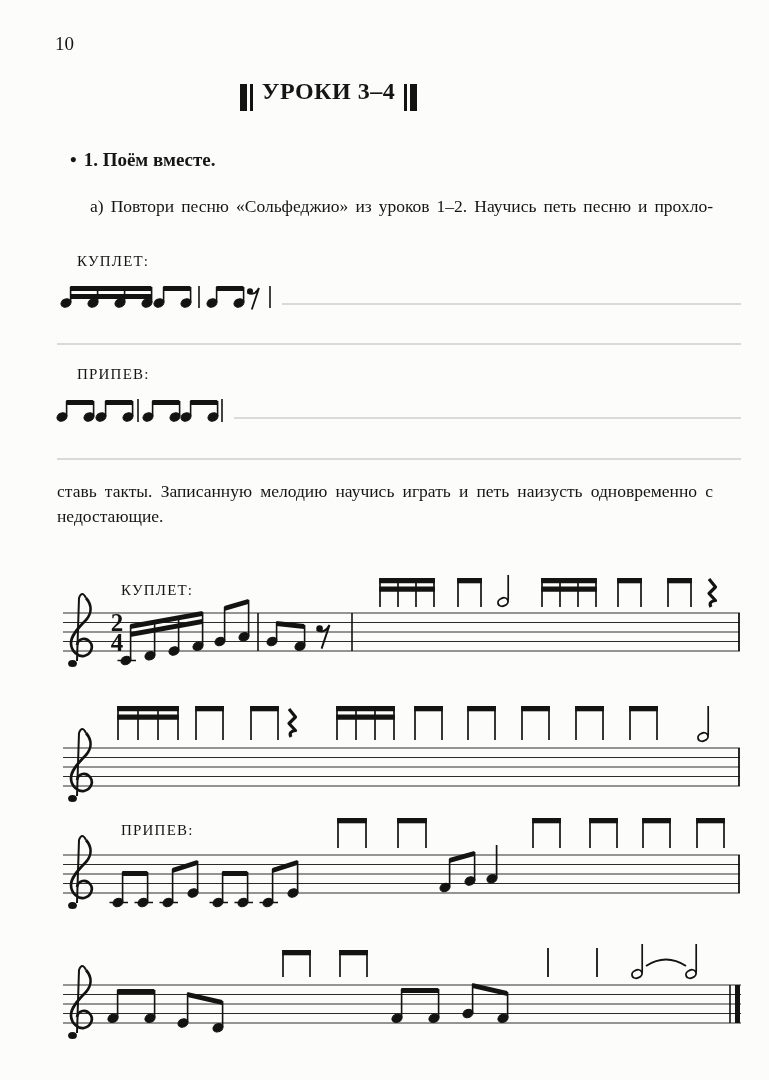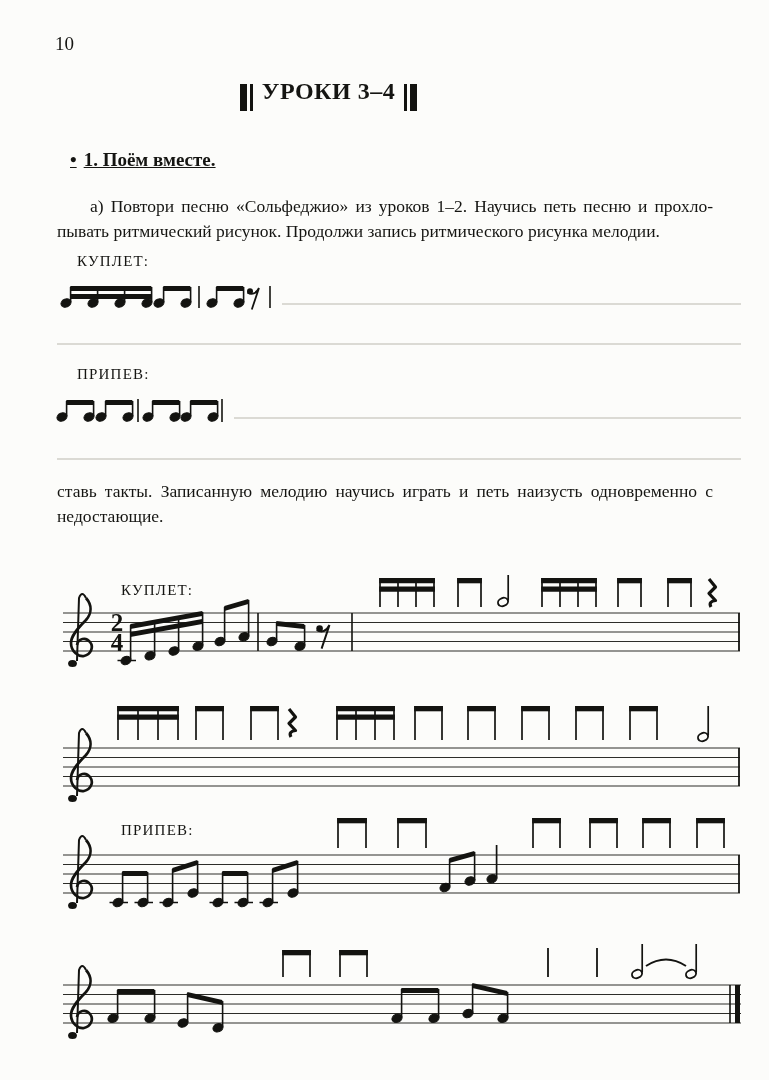--- a/index.html
+++ b/index.html
@@ -12,21 +12,21 @@
   .pagenum{left:55px;top:33px;font-size:19px;}
   .title{left:0;top:78px;width:657px;text-align:center;font-weight:bold;font-size:24px;letter-spacing:.5px;white-space:nowrap;}
   .orn{display:inline-block;vertical-align:-4px;}
   .orn i{display:inline-block;background:#131310;height:27px;vertical-align:middle;}
   .orn .thick{width:7px;}
   .orn .thin{width:2.5px;}
   .orn.left{margin-right:9px;}
   .orn.left .thin{margin-left:3px;}
   .orn.right{margin-left:9px;}
   .orn.right .thick{margin-left:3px;}
-  .heading{left:70px;top:149px;font-size:19px;font-weight:bold;text-decoration:underline;}
+  .heading{left:70px;top:149px;font-size:19px;font-weight:bold;}
   .heading .blt{margin-right:7px;}
   .para{left:57px;width:656px;font-size:17.5px;line-height:25px;}
   .para .jline{text-align:justify;text-align-last:justify;}
   .para .lline{text-align:left;}
   .para .indent{padding-left:33px;box-sizing:border-box;}
   .para-a{top:194px;}
   .para-b{top:479px;}
   .caps-label{font-size:15px;letter-spacing:1.2px;white-space:nowrap;margin-left:20px;}
   #music-svg{position:absolute;left:0;top:0;}
 </style>
@@ -38,21 +38,20 @@
 <div class="abs title">
   <span class="orn left"><i class="thick"></i><i class="thin"></i></span><span>УРОКИ 3–4</span><span class="orn right"><i class="thin"></i><i class="thick"></i></span>
 </div>
 
 <div class="abs heading">
   <span class="blt">•</span><span>1. Поём вместе.</span>
 </div>
 
 <div class="abs para para-a">
   <div class="jline indent">а) Повтори песню «Сольфеджио» из уроков 1–2. Научись петь песню и прохло-</div>
-  <div class="lline">пывать ритмический рисунок. Продолжи запись ритмического рисунка мелодии.</div>
 </div>
 
 <div class="abs caps-label" style="left:57px;top:253px;">КУПЛЕТ:</div>
 <div class="abs caps-label" style="left:57px;top:366px;">ПРИПЕВ:</div>
 
 <div class="abs para para-b">
   <div class="jline">ставь такты. Записанную мелодию научись играть и петь наизусть одновременно с</div>
   <div class="lline">недостающие.</div>
 </div>
 

